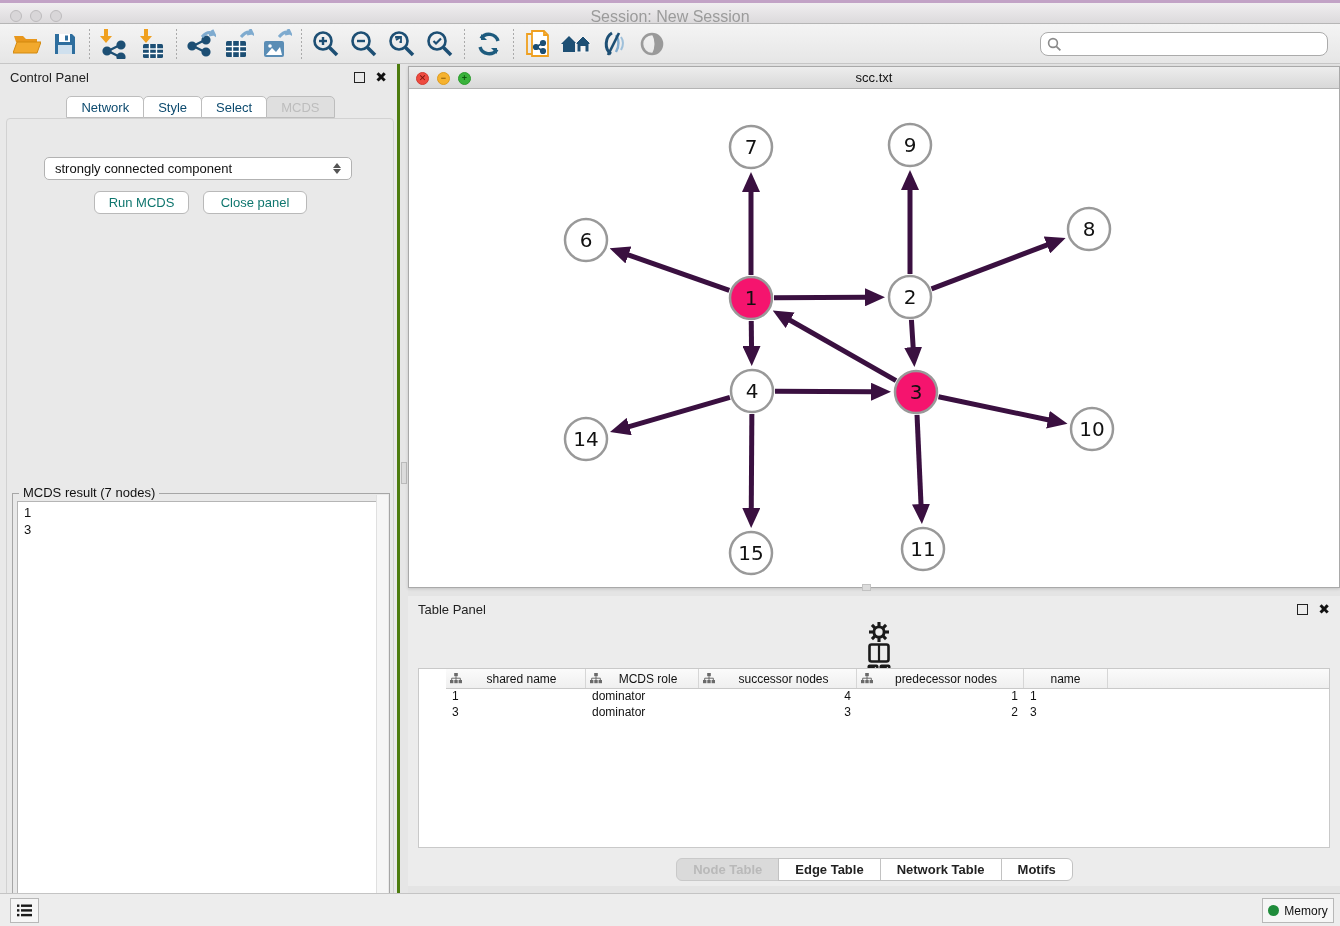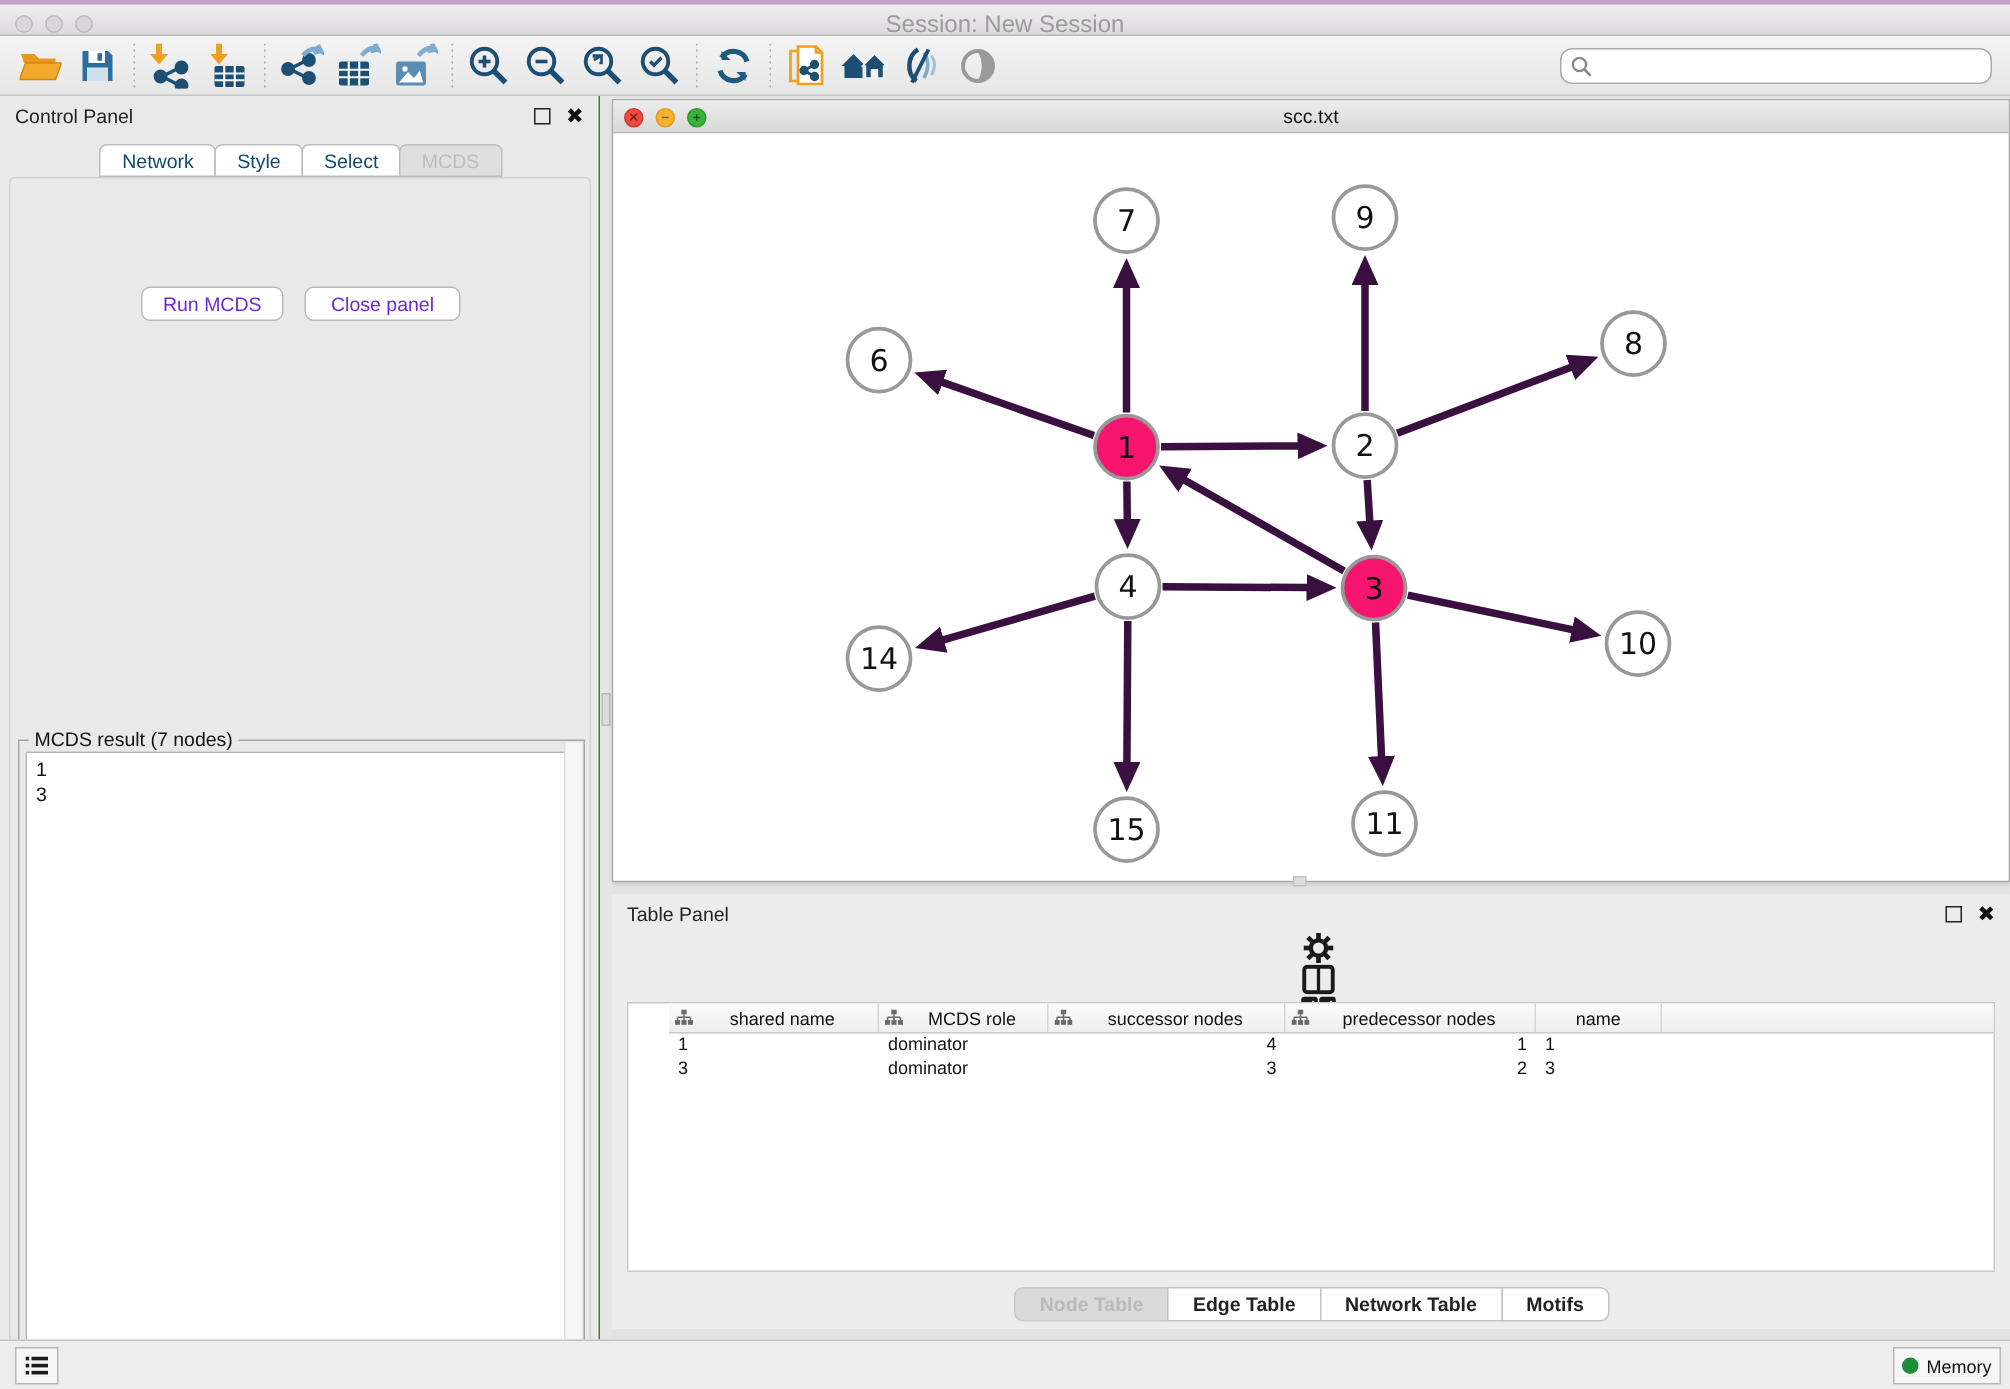--- a/index.html
+++ b/index.html
@@ -20,38 +20,38 @@
     background:linear-gradient(#f4f4f4,#e6e6e6); border-bottom:1px solid #c6c6c6;
     display:flex; align-items:center; padding-left:8px; }
   .tbtn { width:38px; height:34px; display:flex; align-items:center; justify-content:center; }
   .tsep { width:1px; height:30px; margin:0 5px; background-image:linear-gradient(#aaa 40%, transparent 40%); background-size:1px 4px; }
   #search-wrap { margin-left:auto; margin-right:12px; }
   #search-input { width:288px; height:24px; border:1px solid #ababab; border-radius:8px; background:#fff;
     font-size:13px; padding:0 8px 0 26px; color:#333; outline:none; }
   #search-icon { position:absolute; left:7px; top:5px; }
 
   
-  #control-panel { left:0; top:64px; width:400px; height:829px; background:#e9e9e9; border-right:1px solid #4d7c0f; }
+  #control-panel { left:0; top:64px; width:400px; height:829px; background:#e9e9e9; border-right:3px solid #4d7c0f; }
   .panel-head { height:26px; display:flex; align-items:center; padding:0 10px; font-size:13px; color:#222; }
   .panel-head .flt { margin-left:auto; display:flex; gap:10px; align-items:center; }
   .float-box { width:11px; height:11px; border:1.5px solid #222; }
   .close-x { font-size:14px; font-weight:bold; color:#111; line-height:11px; }
   #cp-tabs { position:absolute; left:0; top:32px; width:400px; display:flex; justify-content:center; }
   .tab { border:1px solid #bdbdbd; background:#fff; padding:3px 14px; font-size:13px; color:#0c4a6e;
     border-radius:5px 5px 0 0; margin-right:-1px; height:22px; }
   .tab.selected { background:#dfdfdf; color:#bdbdbd; }
   #cp-body { position:absolute; left:6px; top:54px; width:388px; height:826px;
     border:1px solid #d2d2d2; border-radius:4px; background:#e9e9e9; }
   #opt-label { width:100%; text-align:center; top:72px; font-size:13px; color:#111; }
   #criterion-select { left:44px; top:93px; width:308px; height:23px; background:#fff; border:1px solid #b2b2b2;
     border-radius:5px; font-size:13px; display:flex; align-items:center; padding:0 10px; color:#111; }
   #criterion-select .arrows { margin-left:auto; display:flex; flex-direction:column; gap:1px; align-items:center; }
   .tri-up { width:0; height:0; border-left:4px solid transparent; border-right:4px solid transparent; border-bottom:5px solid #555; }
   .tri-dn { width:0; height:0; border-left:4px solid transparent; border-right:4px solid transparent; border-top:5px solid #555; }
-  .mac-btn { height:23px; background:#fff; border:1px solid #b9b9b9; border-radius:6px; font-size:13px; color:#6d28d9;
+  .mac-btn { height:23px; background:#fff; border:1px solid #b9b9b9; border-radius:6px; font-size:13px; color:#0f766e;
     display:flex; align-items:center; justify-content:center; }
   #run-btn { left:94px; top:127px; width:95px; }
   #close-btn { left:203px; top:127px; width:104px; }
 
   #result-fieldset { left:12px; top:429px; width:378px; height:449px; border:1px solid #a6a6a6; background:#e9e9e9; }
   #result-legend { position:absolute; left:6px; top:-9px; background:#e9e9e9; padding:0 4px; font-size:13px; color:#111; }
   #result-text { position:absolute; left:4px; top:7px; width:368px; height:436px; background:#fff; border:1px solid #b5b5b5;
     font-size:13px; color:#111; padding:2px 6px; line-height:17px; white-space:pre-line; }
   #result-scroll { position:absolute; right:1px; top:1px; width:12px; height:434px; background:#f6f6f6; border-left:1px solid #e0e0e0; }
 
@@ -283,20 +283,27 @@
         <span class="close-x">✖</span>
       </span>
     </div>
     <div id="cp-tabs">
         <div class="tab">Network</div>
         <div class="tab">Style</div>
         <div class="tab">Select</div>
         <div class="tab selected">MCDS</div>
       </div>
     <div id="cp-body"></div>
+    <div id="criterion-select" class="abs">
+      <span>strongly connected component</span>
+      <span class="arrows">
+          <span class="tri-up"></span>
+          <span class="tri-dn"></span>
+        </span>
+    </div>
     <div id="run-btn" class="abs mac-btn">Run MCDS</div>
     <div id="close-btn" class="abs mac-btn">Close panel</div>
     <div id="result-fieldset" class="abs">
       <div id="result-legend">MCDS result (7 nodes)</div>
       <div id="result-text">1
 3</div>
       <div id="result-scroll"></div>
     </div>
   </div>
 

